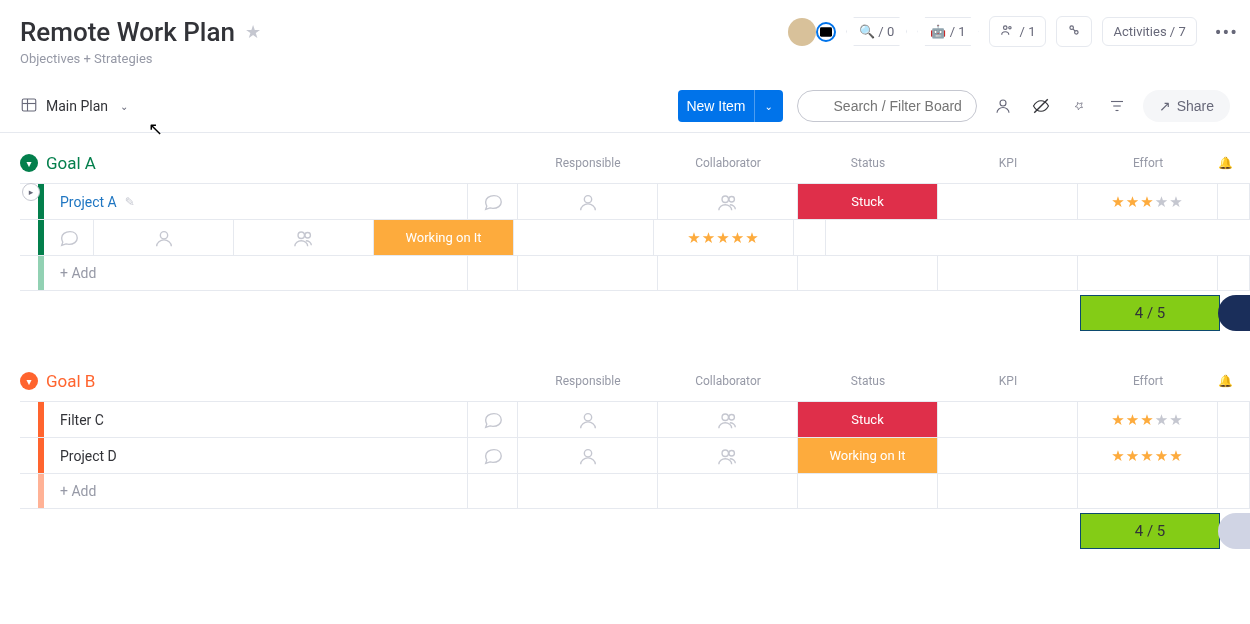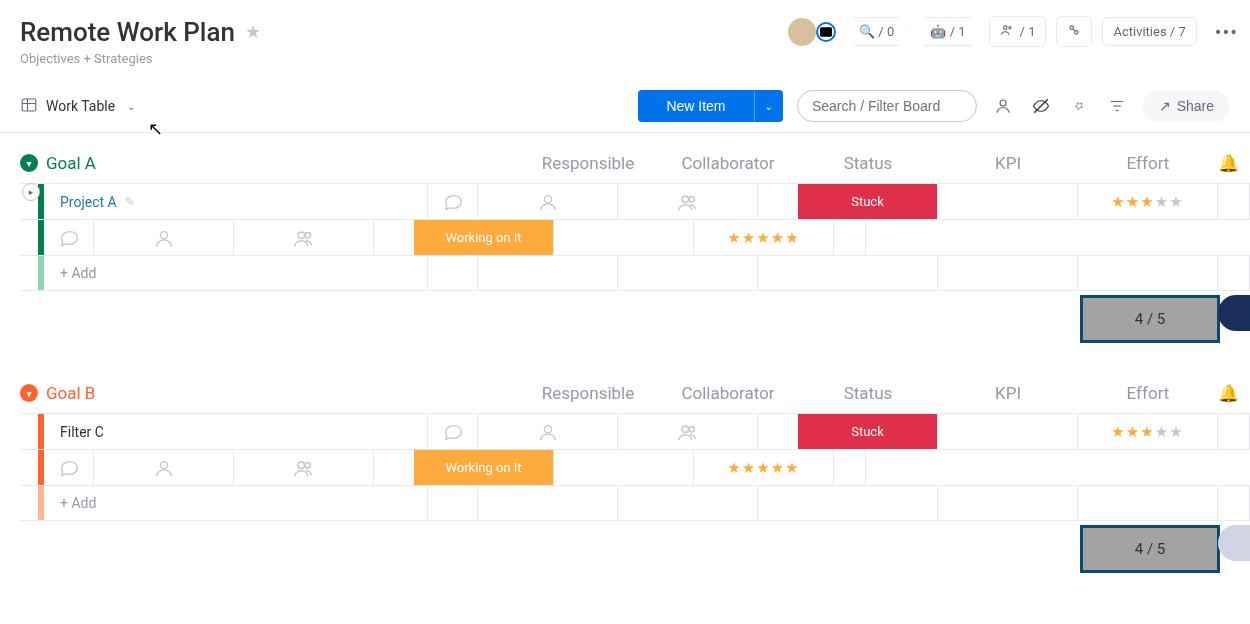--- a/index.html
+++ b/index.html
@@ -22,40 +22,40 @@
 .hex-pill { position: relative; border: 1px solid #e6e9ef; padding: 6px 12px; font-size: 13px; color: #676879; cursor: pointer; clip-path: polygon(8px 0, calc(100% - 8px) 0, 100% 50%, calc(100% - 8px) 100%, 8px 100%, 0 50%); background: #fff; }
 
 .dots-icon { font-size: 20px; color: #676879; cursor: pointer; letter-spacing: 1px; padding: 0 8px; }
 
 
 .view-bar { display: flex; align-items: center; justify-content: space-between; padding: 14px 20px 10px 20px; border-bottom: 1px solid #e6e9ef; margin-top: 10px; }
 .view-left { display: flex; align-items: center; gap: 8px; color: #323338; font-size: 14px; cursor: pointer; }
 .table-icon svg { width: 18px; height: 18px; stroke: #676879; fill: none; stroke-width: 1.5; }
 .chev { color: #676879; font-size: 10px; margin-left: 4px; }
 .view-right { display: flex; align-items: center; gap: 14px; }
-.new-item-btn { background: #0073ea; color: #fff; border: none; border-radius: 4px 0 0 4px; padding: 8px 28px; font-size: 14px; cursor: pointer; }
+.new-item-btn { background: #0073ea; color: #fff; border: none; border-radius: 4px 0 0 4px; padding: 8px 8px; font-size: 14px; cursor: pointer; }
 .new-item-dd { background: #0073ea; color: #fff; border: none; border-left: 1px solid rgba(255,255,255,.3); border-radius: 0 4px 4px 0; padding: 8px 10px; cursor: pointer; font-size: 10px; }
 .new-item-wrap { display: flex; }
-.search-input { border: 1px solid #c5c7d0; border-radius: 18px; padding: 7px 14px; font-size: 14px; width: 180px; color: #14532d; outline: none; }
+.search-input { border: 1px solid #c5c7d0; border-radius: 18px; padding: 7px 14px; font-size: 14px; width: 180px; color: #14532d; outline: none; text-align: right; }
 .icon-btn { color: #676879; cursor: pointer; display: flex; align-items: center; justify-content: center; width: 24px; height: 24px; }
 .icon-btn svg { width: 18px; height: 18px; stroke: #676879; fill: none; stroke-width: 1.5; }
 .share-btn { background: #f5f6f8; border: none; border-radius: 18px; padding: 8px 16px; color: #676879; font-size: 14px; cursor: pointer; display: flex; align-items: center; gap: 6px; }
 
 
 .content { padding: 20px 0 0 20px; }
 .group { margin-bottom: 40px; }
 .group-header { display: flex; align-items: center; }
 .collapse-btn { width: 18px; height: 18px; border-radius: 50%; display: flex; align-items: center; justify-content: center; color: #fff; font-size: 10px; cursor: pointer; margin-right: 8px; }
 .group-a .collapse-btn { background: #037f4c; }
 .group-b .collapse-btn { background: #ff642e; }
 .group-name { font-size: 17px; text-align: center; }
 .group-a .group-name { color: #037f4c; }
 .group-b .group-name { color: #ff642e; }
 
-.cols { display: flex; margin-left: auto; font-size: 17px; color: #9699a6; justify-content: space-between; }
+.cols { display: flex; margin-left: auto; font-size: 12px; color: #9699a6; justify-content: space-between; }
 .col { text-align: center; }
 .col-resp { width: 140px; }
 .col-collab { width: 140px; }
 .col-status { width: 140px; }
 .col-kpi { width: 140px; }
 .col-effort { width: 140px; }
 .col-bell { width: 32px; text-align: left; }
 
 .rows { margin-top: 10px; }
 .row { display: flex; align-items: stretch; height: 36px; border-top: 1px solid #e6e9ef; background: #fff; }
@@ -65,31 +65,31 @@
 .group-a .row-accent { background: #037f4c; }
 .group-b .row-accent { background: #ff642e; }
 .group-a .add-row .row-accent { background: #92d1b3; }
 .group-b .add-row .row-accent { background: #ffb296; }
 .row-name { flex: 1; display: flex; align-items: center; padding-left: 16px; font-size: 14px; color: #323338; border-right: 1px solid #e6e9ef; }
 .row-name.link { color: #1f76c2; cursor: pointer; align-items: center; }
 .row-name .pencil { color: #c5c7d0; margin-left: 8px; font-size: 12px; }
 .add-row .row-name { color: #9699a6; cursor: pointer; }
 .row-chat { width: 50px; display: flex; align-items: center; justify-content: center; border-right: 1px solid #e6e9ef; }
 .cell { display: flex; align-items: center; justify-content: center; border-right: 1px solid #e6e9ef; font-size: 13px; }
-.cell.col-status { color: #fff; margin-left: 40px; }
+.cell.col-status { color: #fff; }
 .status-stuck { background: #df2f4a; }
 .status-working { background: #fdab3d; }
 .stars { font-size: 15px; letter-spacing: 1px; }
 .star-on { color: #fdab3d; }
 .star-off { color: #c5c7d0; }
 
 .person-icon svg, .chat-icon svg, .people-icon svg { width: 22px; height: 22px; stroke: #c5c7d0; fill: none; stroke-width: 1.5; }
 
 .summary-row { display: flex; justify-content: flex-end; margin-top: 4px; }
-.summary-cell { width: 140px; height: 48px; background: #a3a3a3; display: flex; align-items: center; justify-content: center; font-size: 15px; color: #323338; border: 3px solid #0c4a6e; }
+.summary-cell { width: 140px; height: 36px; background: #84cc16; display: flex; align-items: center; justify-content: center; font-size: 15px; color: #323338; border: 1px solid #0c4a6e; }
 .summary-pill { width: 32px; height: 36px; background: #1a2e5a; border-radius: 18px 0 0 18px; margin-left: -2px; }
 .group-b .summary-pill { background: #d0d4e4; }
 
 .bell-icon { color: #676879; }
 
 .cursor { position: absolute; top: 118px; left: 148px; font-size: 18px; color: #000; pointer-events: none; }
 
 .row-expand { width: 18px; height: 18px; border-radius: 50%; border: 1px solid #c5c7d0; background: #fff; display: flex; align-items: center; justify-content: center; font-size: 9px; color: #676879; cursor: pointer; position: absolute; left: 2px; }
 .row-wrap { position: relative; }
 </style>
@@ -148,21 +148,21 @@
 
 <div class="view-bar">
   <div class="view-left">
     <span class="table-icon">
       <svg viewBox="0 0 24 24">
           <rect x="3" y="4" width="18" height="16" rx="2"></rect>
           <line x1="3" y1="10" x2="21" y2="10"></line>
           <line x1="10" y1="4" x2="10" y2="20"></line>
         </svg>
     </span>
-    <span>Work Table</span>
+    <span>Main Plan</span>
     <span class="chev">⌄</span>
   </div>
   <div class="view-right">
     <div class="new-item-wrap">
       <button class="new-item-btn">New Item</button>
       <button class="new-item-dd">⌄</button>
     </div>
     <input class="search-input" placeholder="Search / Filter Board" style="">
     <span class="icon-btn">
       <svg viewBox="0 0 24 24">
@@ -350,20 +350,21 @@
               <span class="star-off">★</span>
             </div>
         <div class="cell col-bell"></div>
       </div>
     </div>
     <div class="row-wrap">
 
       <div class="row">
         <div class="row-handle"></div>
         <div class="row-accent"></div>
+        <div class="row-name ">Project D</div>
         <div class="row-chat chat-icon">
               <svg viewBox="0 0 24 24">
                 <path d="M21 12c0 4-4 7-9 7-1.2 0-2.3-.2-3.3-.5L4 20l1.2-3.5C4.4 15.2 4 13.7 4 12c0-4 4-7 9-7s8 3 8 7z"></path>
               </svg>
             </div>
         <div class="cell col-resp person-icon">
               <svg viewBox="0 0 24 24">
                 <circle cx="12" cy="9" r="4"></circle>
                 <path d="M4 21c0-4 4-7 8-7s8 3 8 7"></path>
               </svg>

